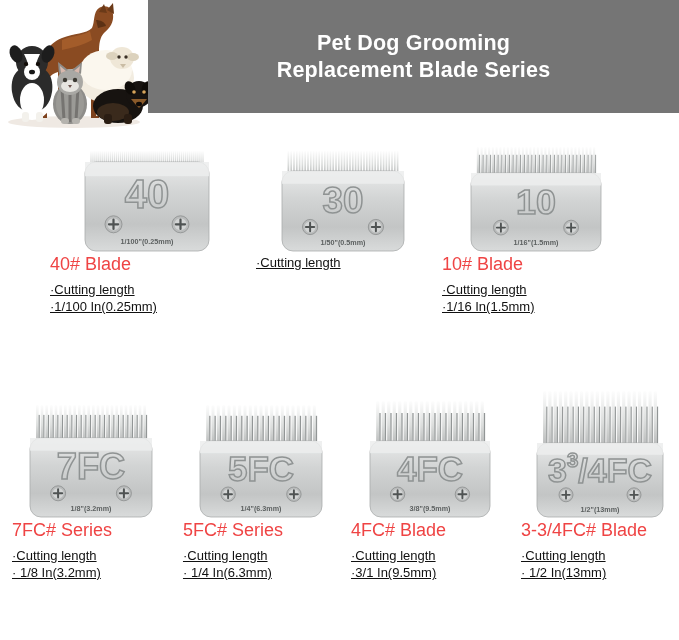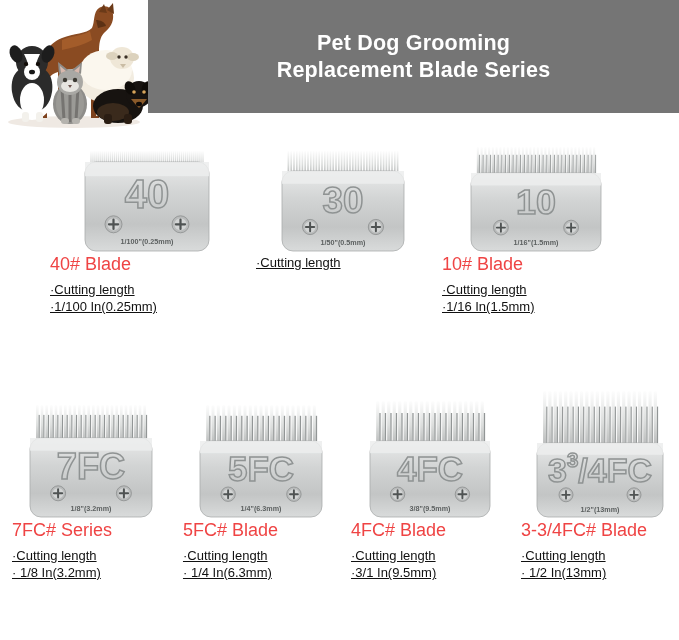--- a/index.html
+++ b/index.html
@@ -575,21 +575,21 @@
           </g>
           <g>
             <circle cx="96.9" cy="92.2" r="7.2" fill="#b9bbbb" stroke="#8b8e8e" stroke-width="0.8"></circle>
             <circle cx="96.9" cy="92.2" r="5.2" fill="#d3d5d5"></circle>
             <path d="M93.0 92.2 H100.9 M96.9 88.2 V96.2" stroke="#4f5353" stroke-width="1.9" stroke-linecap="round"></path>
           </g>
           <text x="64.0" y="107.4" text-anchor="middle" dominant-baseline="middle" font-family="Liberation Sans, sans-serif" font-size="7.2" font-weight="bold" fill="#5d6161">1/4"(6.3mm)</text>
         </svg>
       </div>
       <div class="caption">
-        <div class="cap-title">5FC# Blade</div>
+        <div class="cap-title">5FC# Series</div>
         <div class="cap-line">·Cutting length</div>
         <div class="cap-line">· 1/4 In(6.3mm)</div>
       </div>
     </div>
     <div class="cell" style="width: 175px; align-items: center;">
       <div class="blade-wrap" style="height: 134px;">
         <svg width="126" height="122" viewBox="0 0 126 122">
           <defs>
             <linearGradient id="bodyg1_2" x1="0" y1="0" x2="0" y2="1">
               <stop offset="0" stop-color="#e9eaea"></stop>

